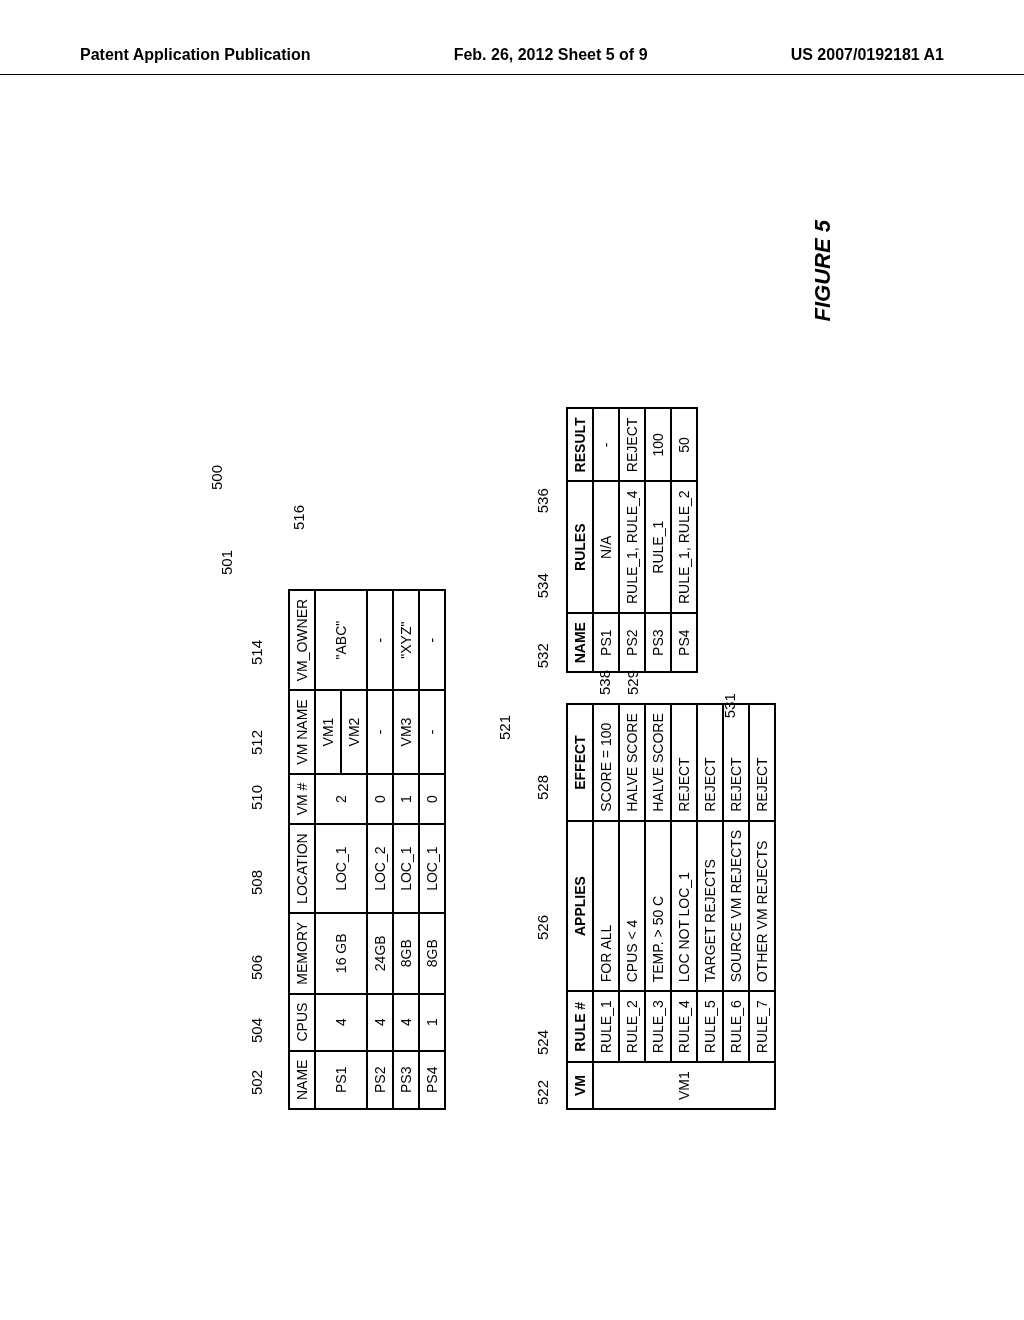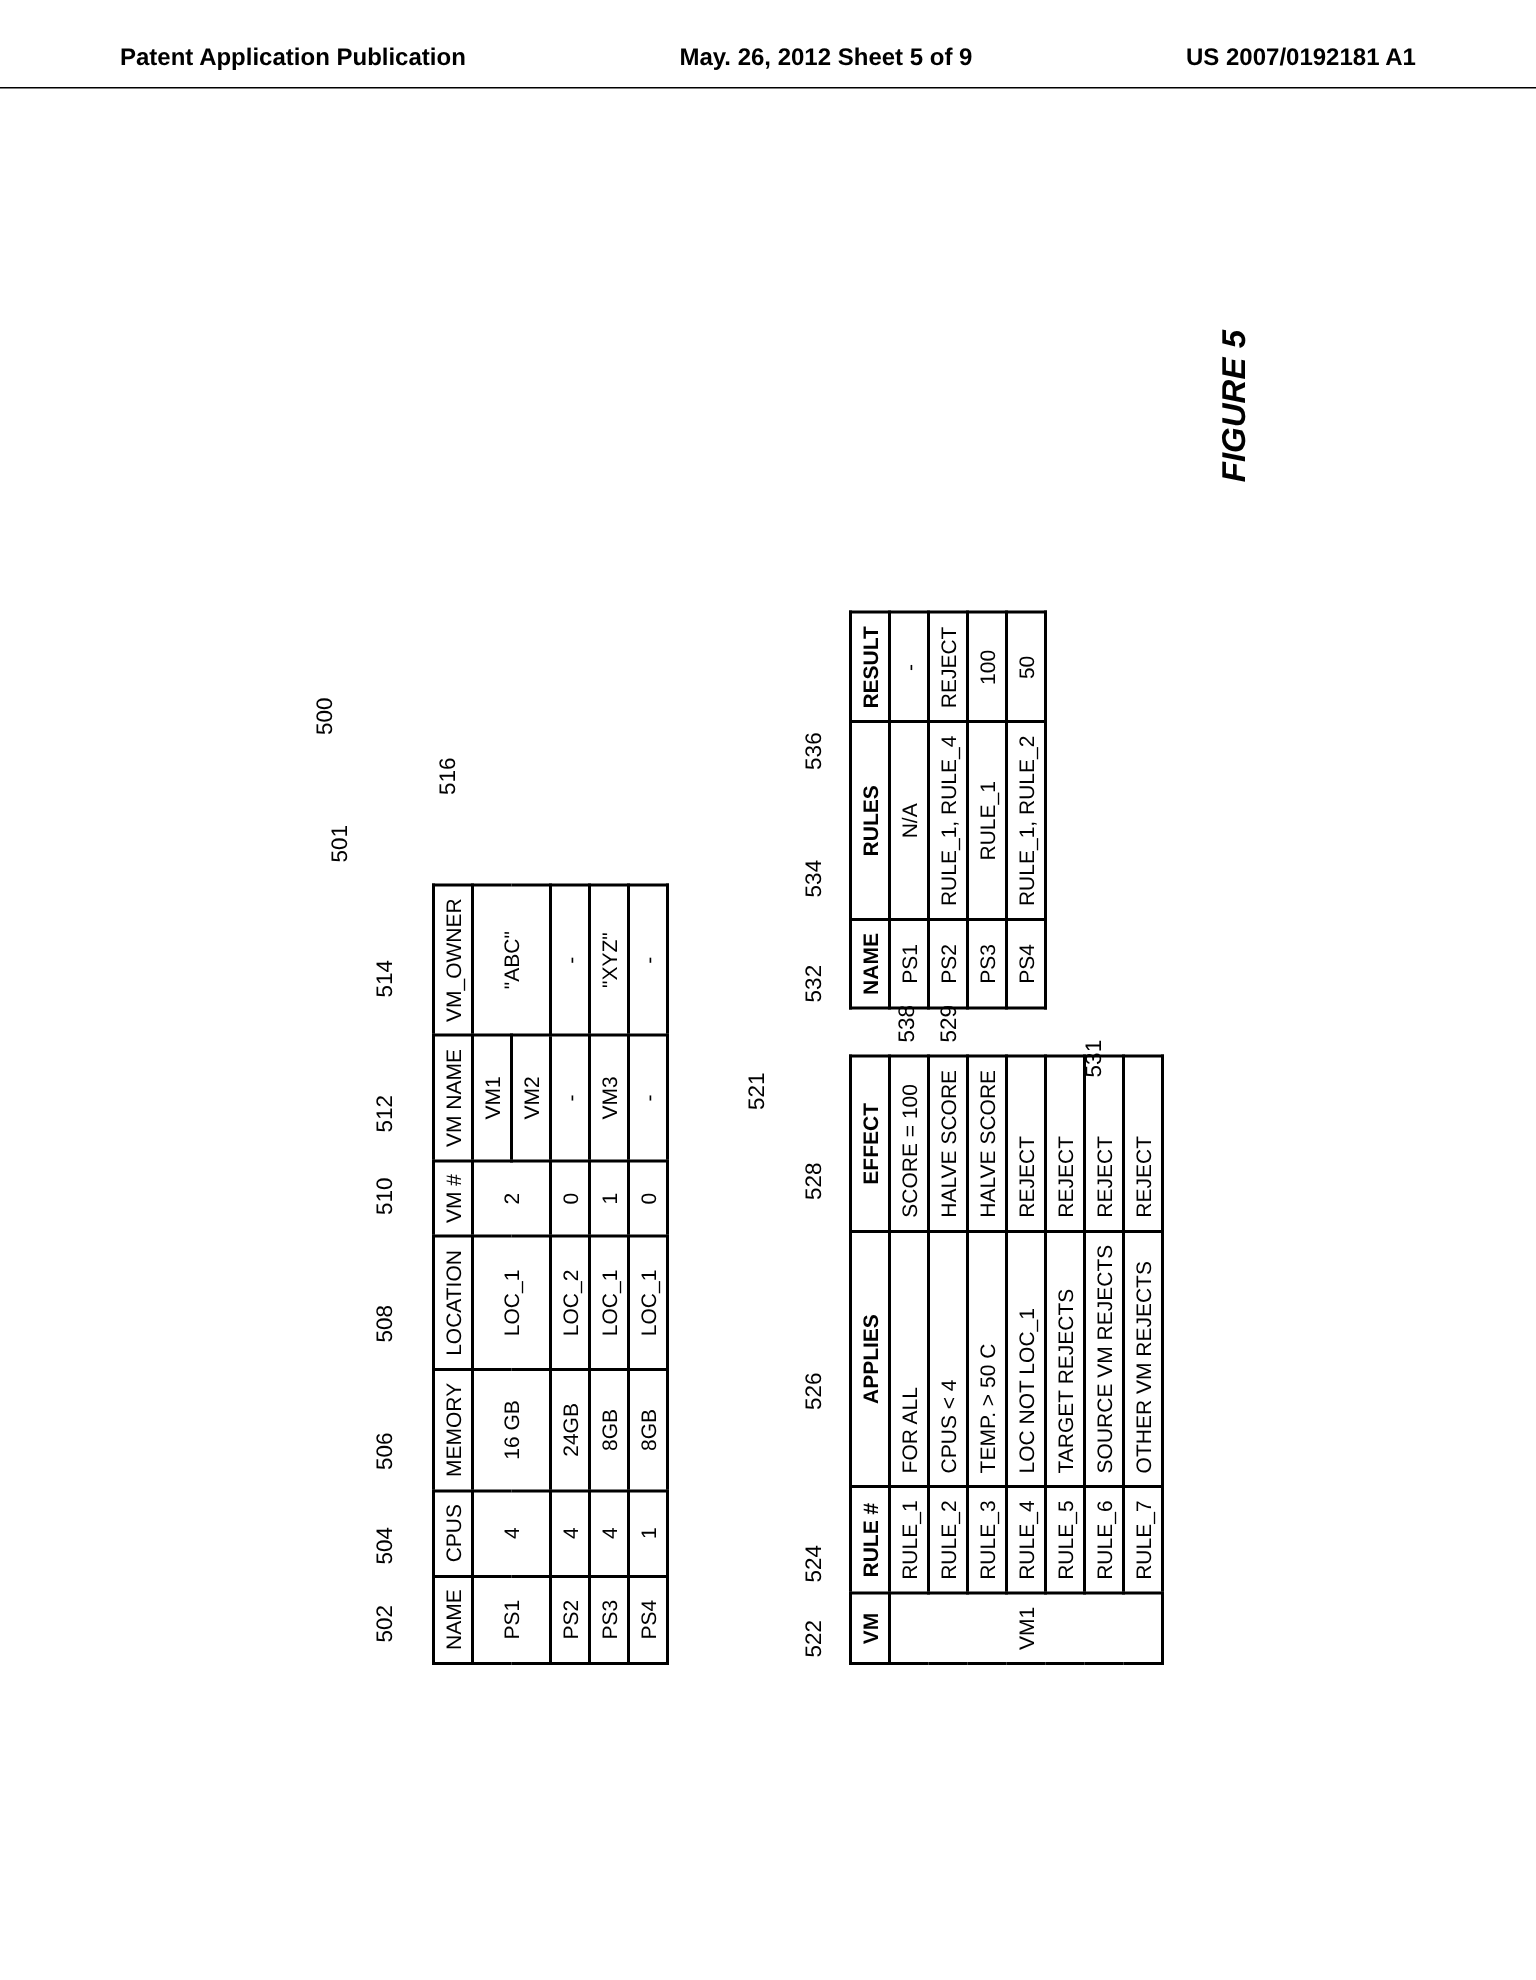--- a/index.html
+++ b/index.html
@@ -7,21 +7,21 @@
       padding: 0;
       font-family: Arial, sans-serif;
       background: white;
       width: 1024px;
       height: 1320px;
       position: relative;
     }
     .header {
       display: flex;
       justify-content: space-between;
-      padding: 30px 80px 10px 80px;
+      padding: 46px 80px 10px 80px;
       font-size: 16px;
       border-bottom: 1px solid #000;
     }
     .header span {
       font-weight: bold;
     }
     .figure-container {
       position: absolute;
       top: 50%;
       left: 50%;
@@ -58,21 +58,21 @@
     .top-callouts {
       position: relative;
       height: 40px;
     }
   </style>
 </head>
 <body>
 
 <div class="header">
   <span>Patent Application Publication</span>
-  <span>May. 26, 2012  Sheet 5 of 9</span>
+  <span>Feb. 26, 2012  Sheet 5 of 9</span>
   <span>US 2007/0192181 A1</span>
 </div>
 
 <div class="figure-container">
 
   <div style="position:relative;">
     <div class="top-callouts">
       <span class="callout" style="left:15px;top:0">502</span>
       <span class="callout" style="left:67px;top:0">504</span>
       <span class="callout" style="left:130px;top:0">506</span>

